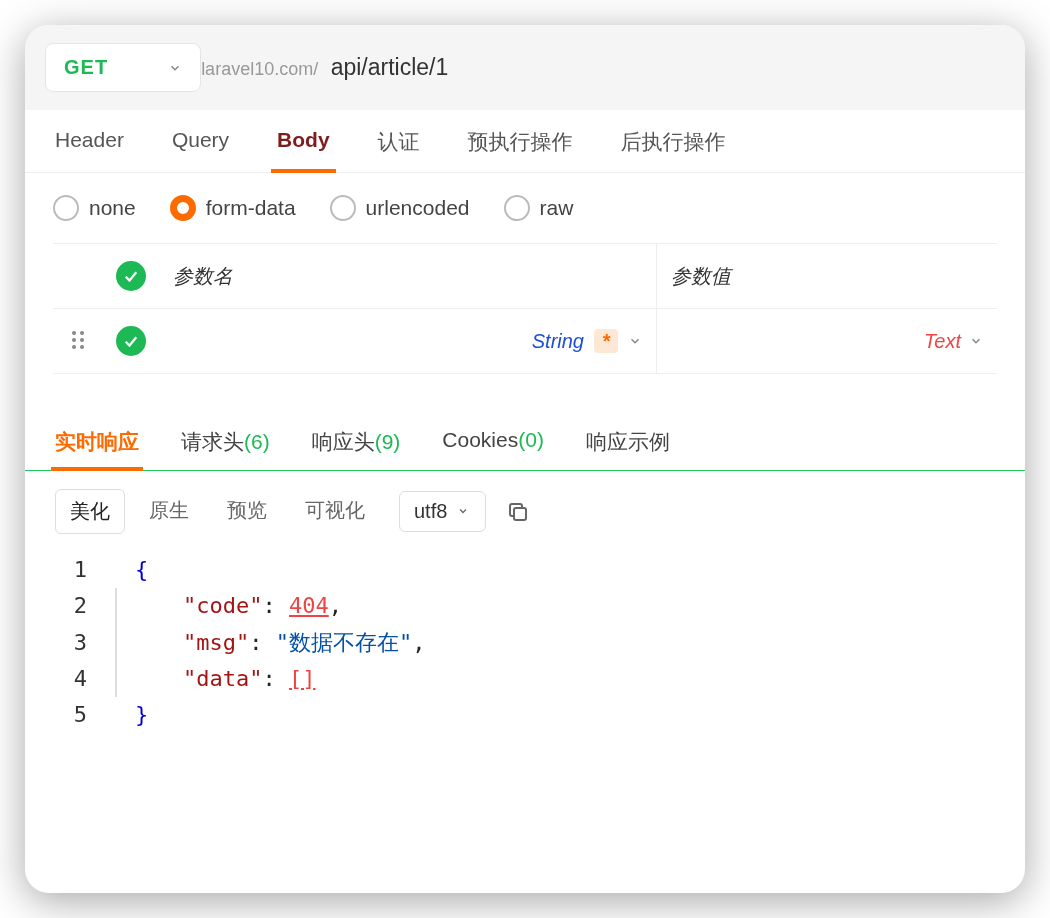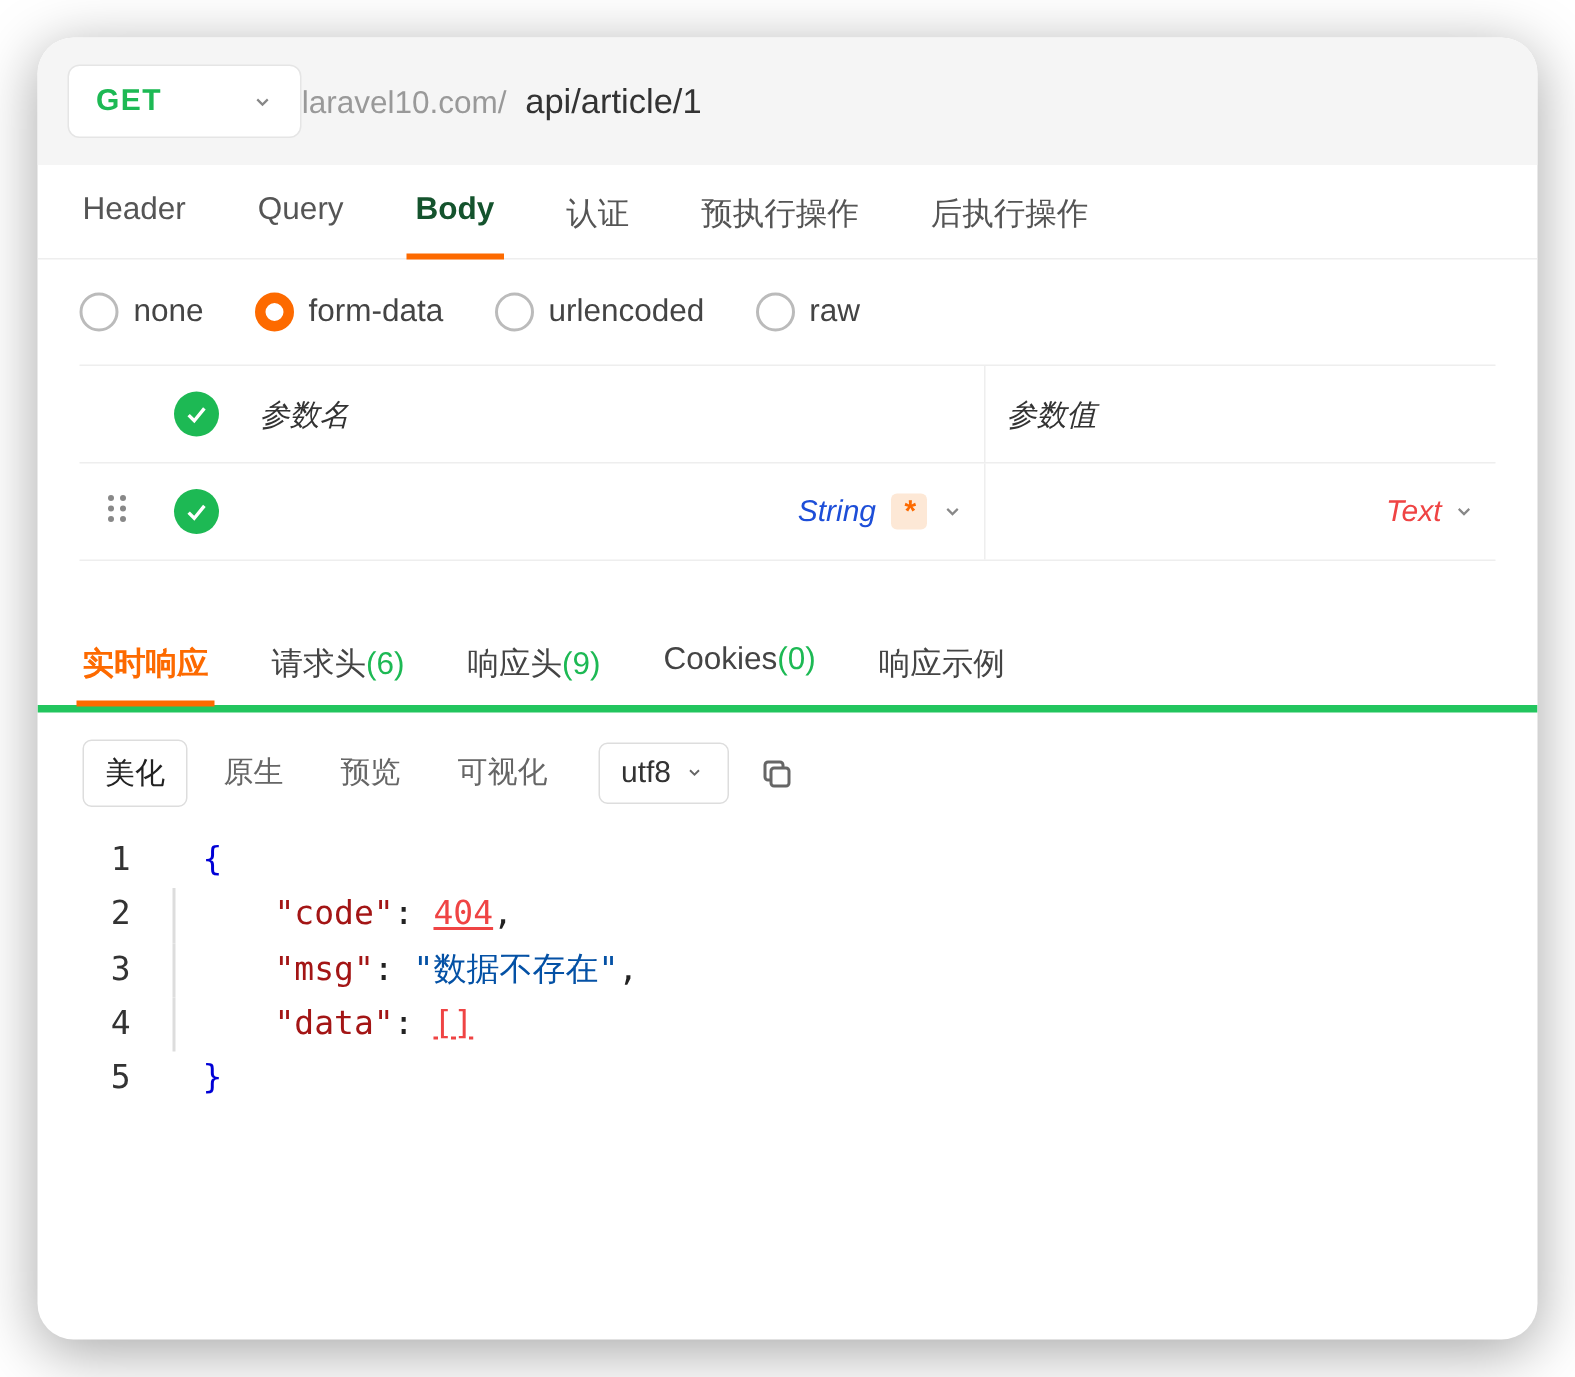--- a/index.html
+++ b/index.html
@@ -43,21 +43,21 @@
     font-size: 20px;
     letter-spacing: 1px;
   }
   .chevron-down {
     width: 14px;
     height: 14px;
   }
   .chevron-down svg { display: block; }
   .url-host {
     color: #999;
-    font-size: 21px;
+    font-size: 18px;
   }
   .url-path {
     color: #333;
     font-size: 23px;
     margin-left: 8px;
   }
   
   .main-tabs {
     display: flex;
     gap: 48px;
@@ -65,21 +65,21 @@
     border-bottom: 1px solid #eee;
     font-size: 21px;
     color: #555;
   }
   .main-tab {
     padding-bottom: 16px;
     cursor: pointer;
     position: relative;
   }
   .main-tab.active {
-    color: #14532d;
+    color: #7f1d1d;
     font-weight: 600;
   }
   .main-tab.active::after {
     content: "";
     position: absolute;
     left: -6px; right: -6px; bottom: -1px;
     height: 4px;
     background: #fd6a00;
   }
   
@@ -191,21 +191,21 @@
   .response-section {
     margin-top: 40px;
     flex: 1;
     display: flex;
     flex-direction: column;
   }
   .response-tabs {
     display: flex;
     gap: 42px;
     padding: 0 30px;
-    border-bottom: 5px solid #22c55e;
+    border-bottom: 1px solid #22c55e;
     font-size: 21px;
     color: #444;
   }
   .response-tab {
     padding: 14px 0;
     cursor: pointer;
     position: relative;
   }
   .response-tab.active {
     color: #fd6a00;

